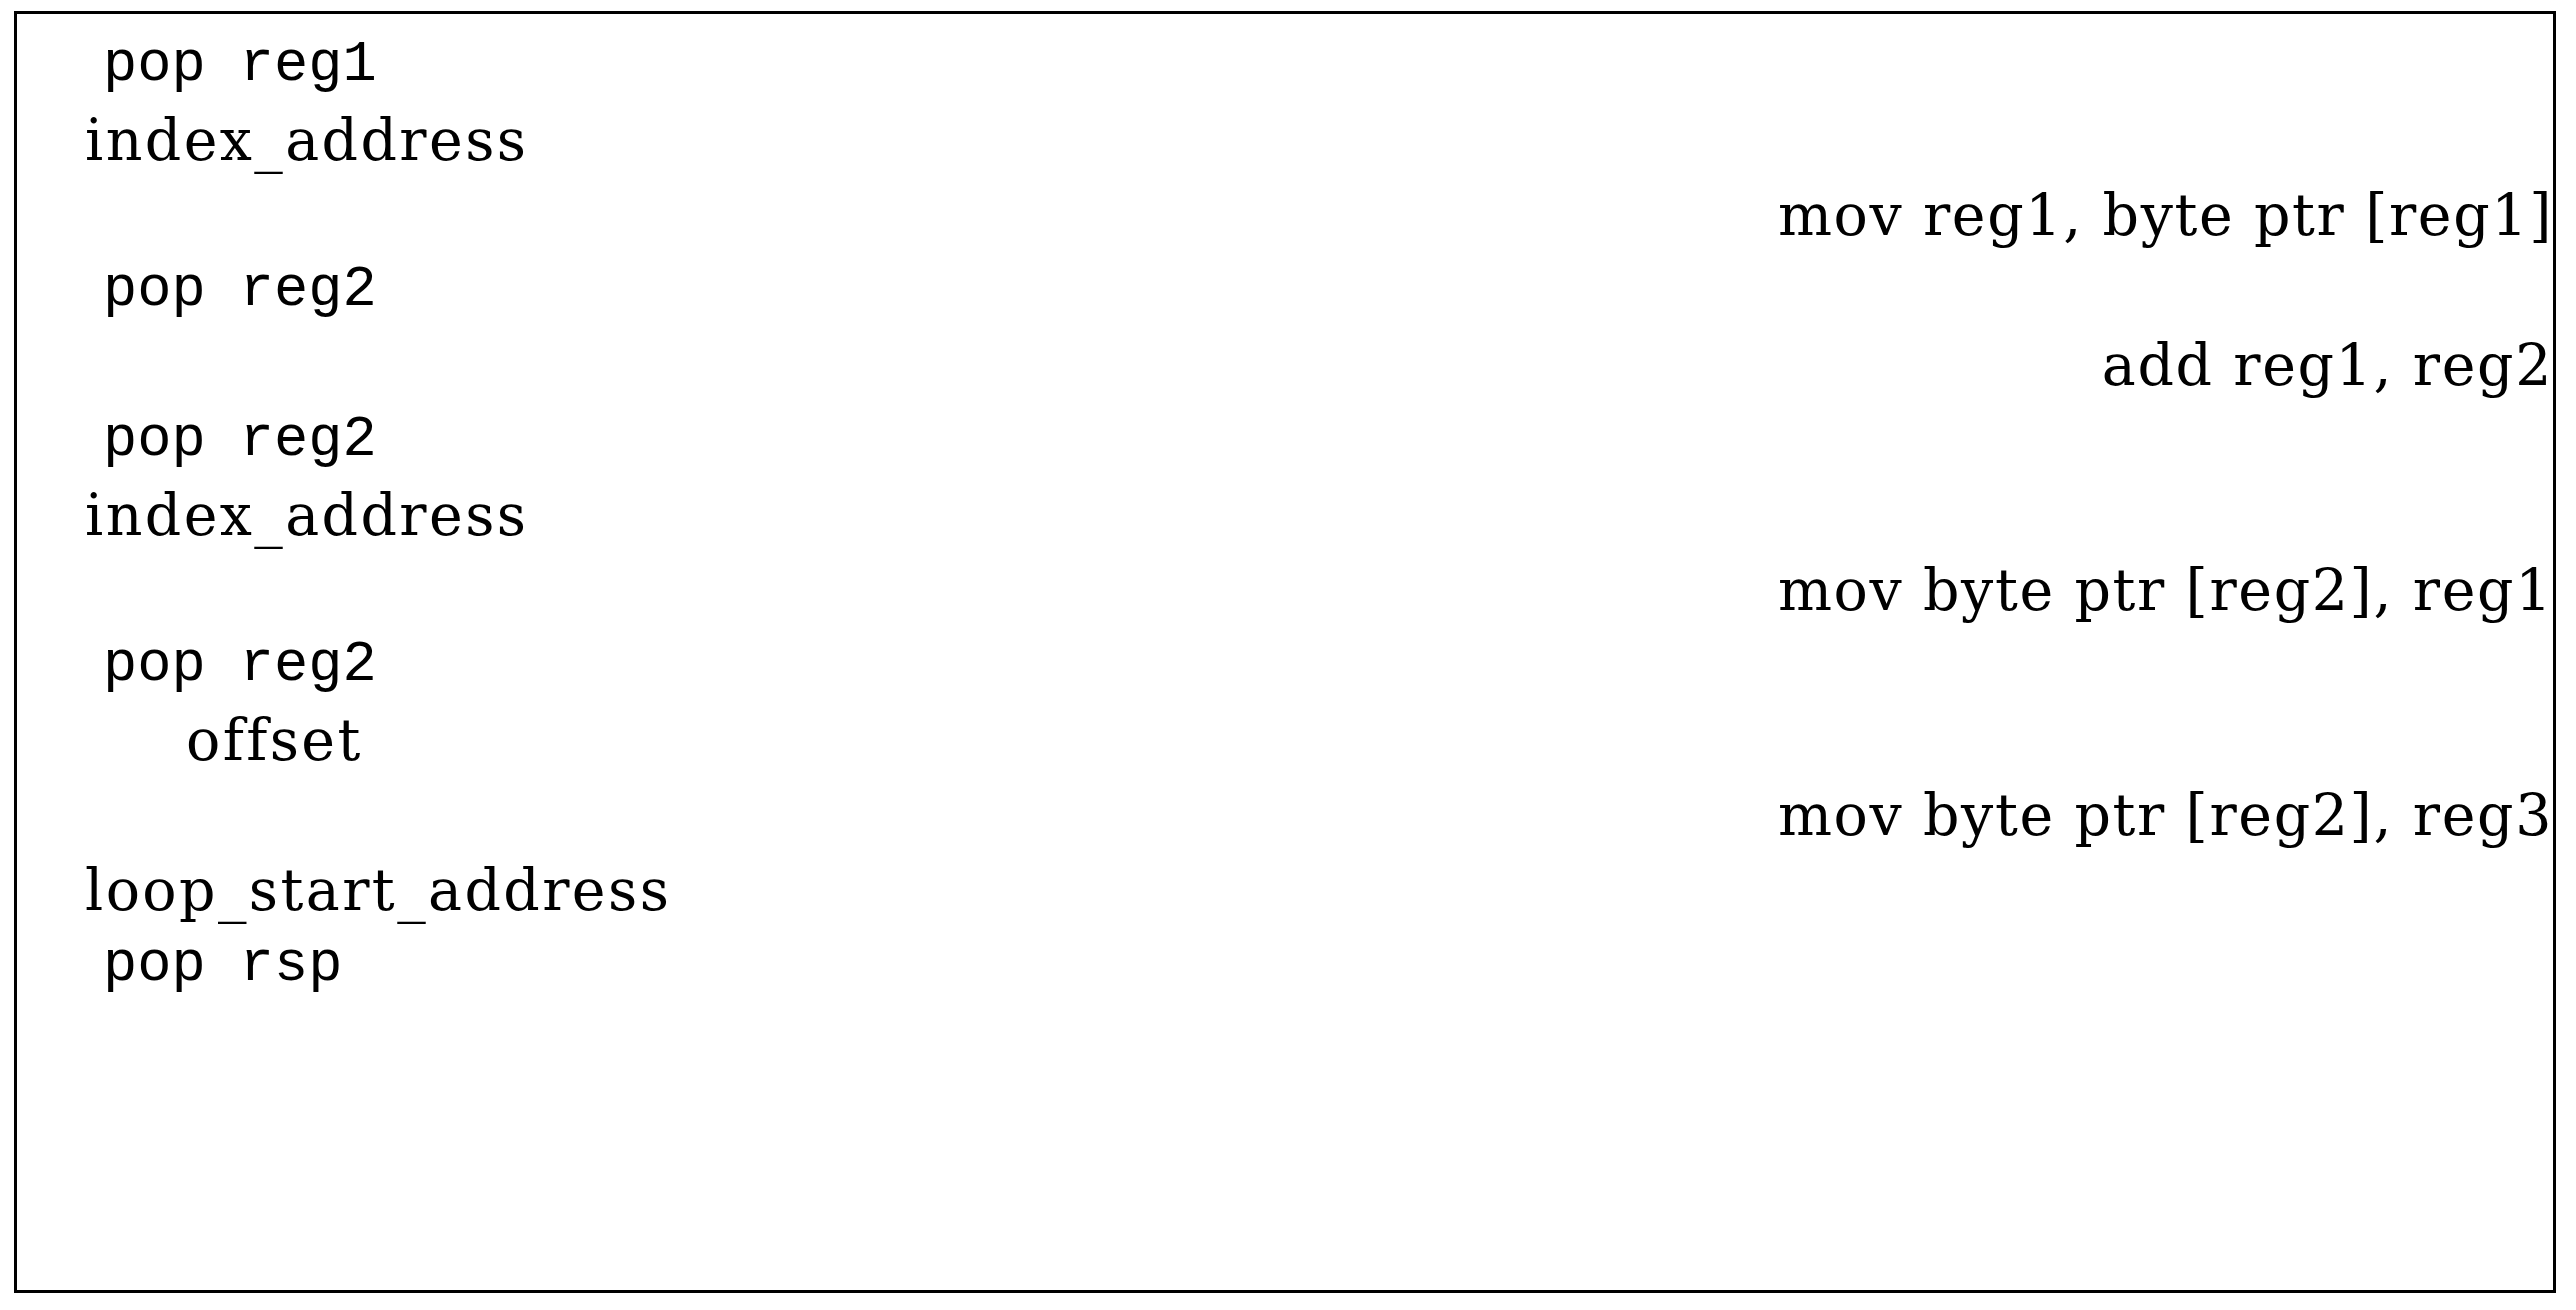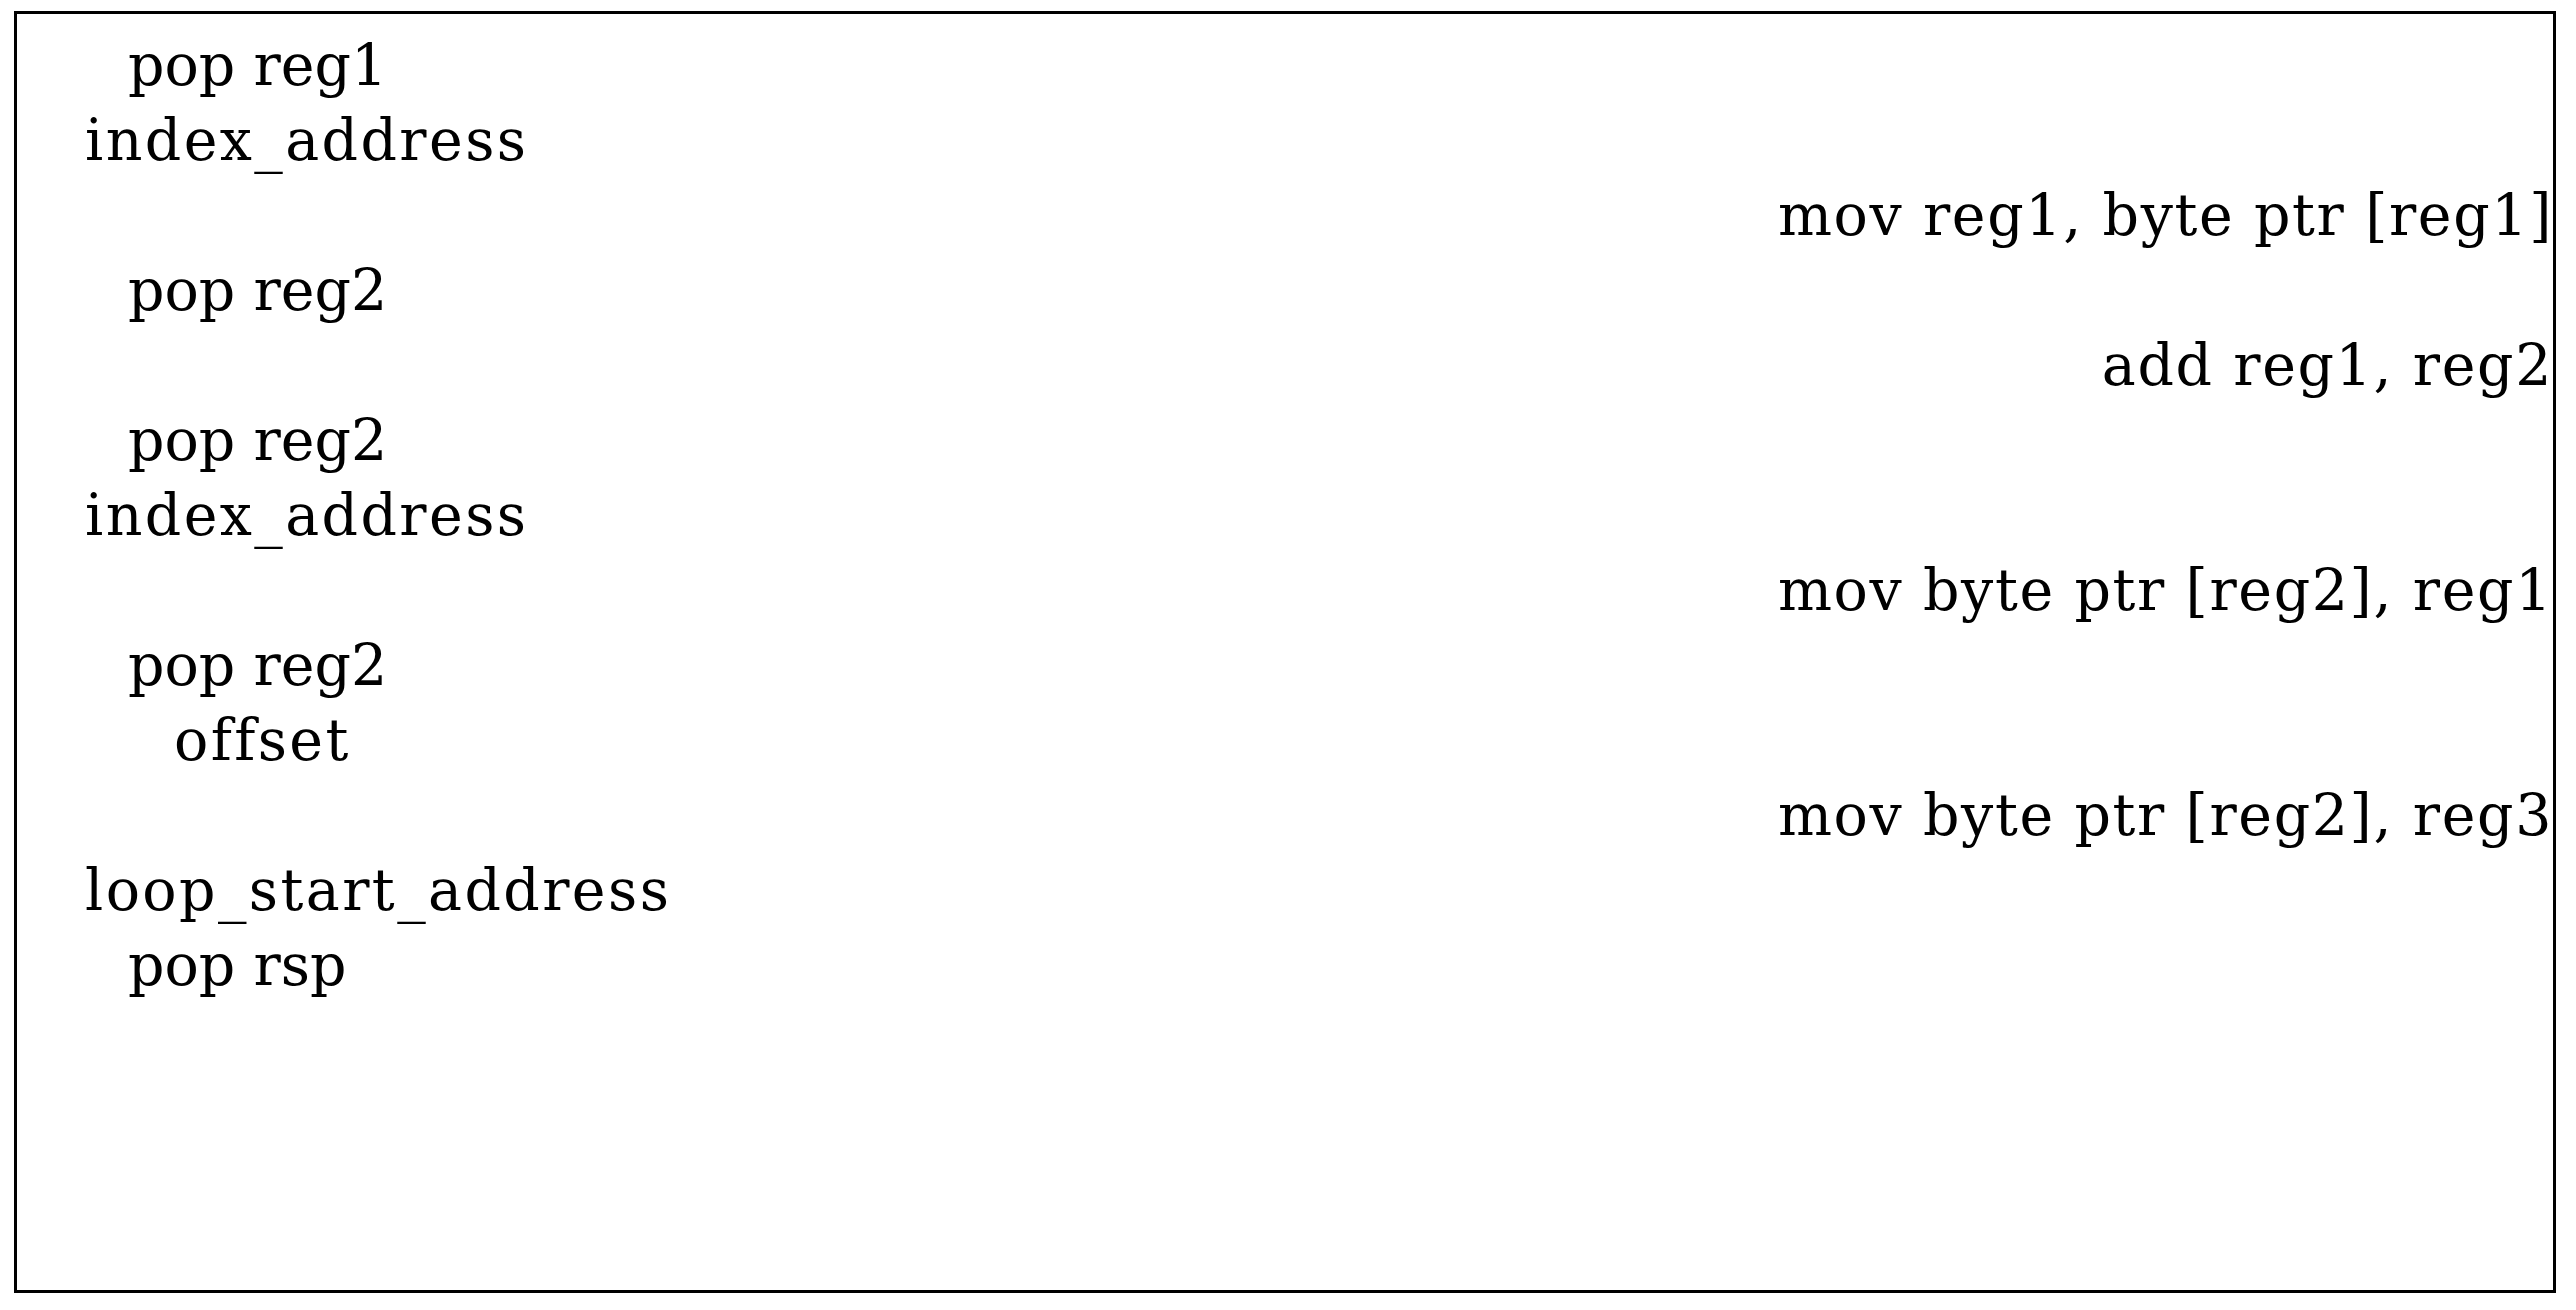--- a/index.html
+++ b/index.html
@@ -42,34 +42,36 @@
     font-size: 57px;
     line-height: 75px;
     color: #000000;
     white-space: pre;
     height: 75px;
     overflow: hidden;
   }
 
   
   .code-line.op {
-    padding-left: 111px;
+    padding-left: 86px;
     letter-spacing: 0px;
+    font-family: Liberation Mono, monospace;
   }
 
   
   .code-line.arg {
     padding-left: 68px;
     letter-spacing: 2.4px;
   }
 
   
   .code-line.arg-deep {
     padding-left: 157px;
     letter-spacing: 2.4px;
+    margin-left: 12px;
   }
 
   
   .code-line.op-wide {
     padding-left: 135px;
     letter-spacing: 1.6px;
     text-align: right;
   }
 </style>
 </head>

